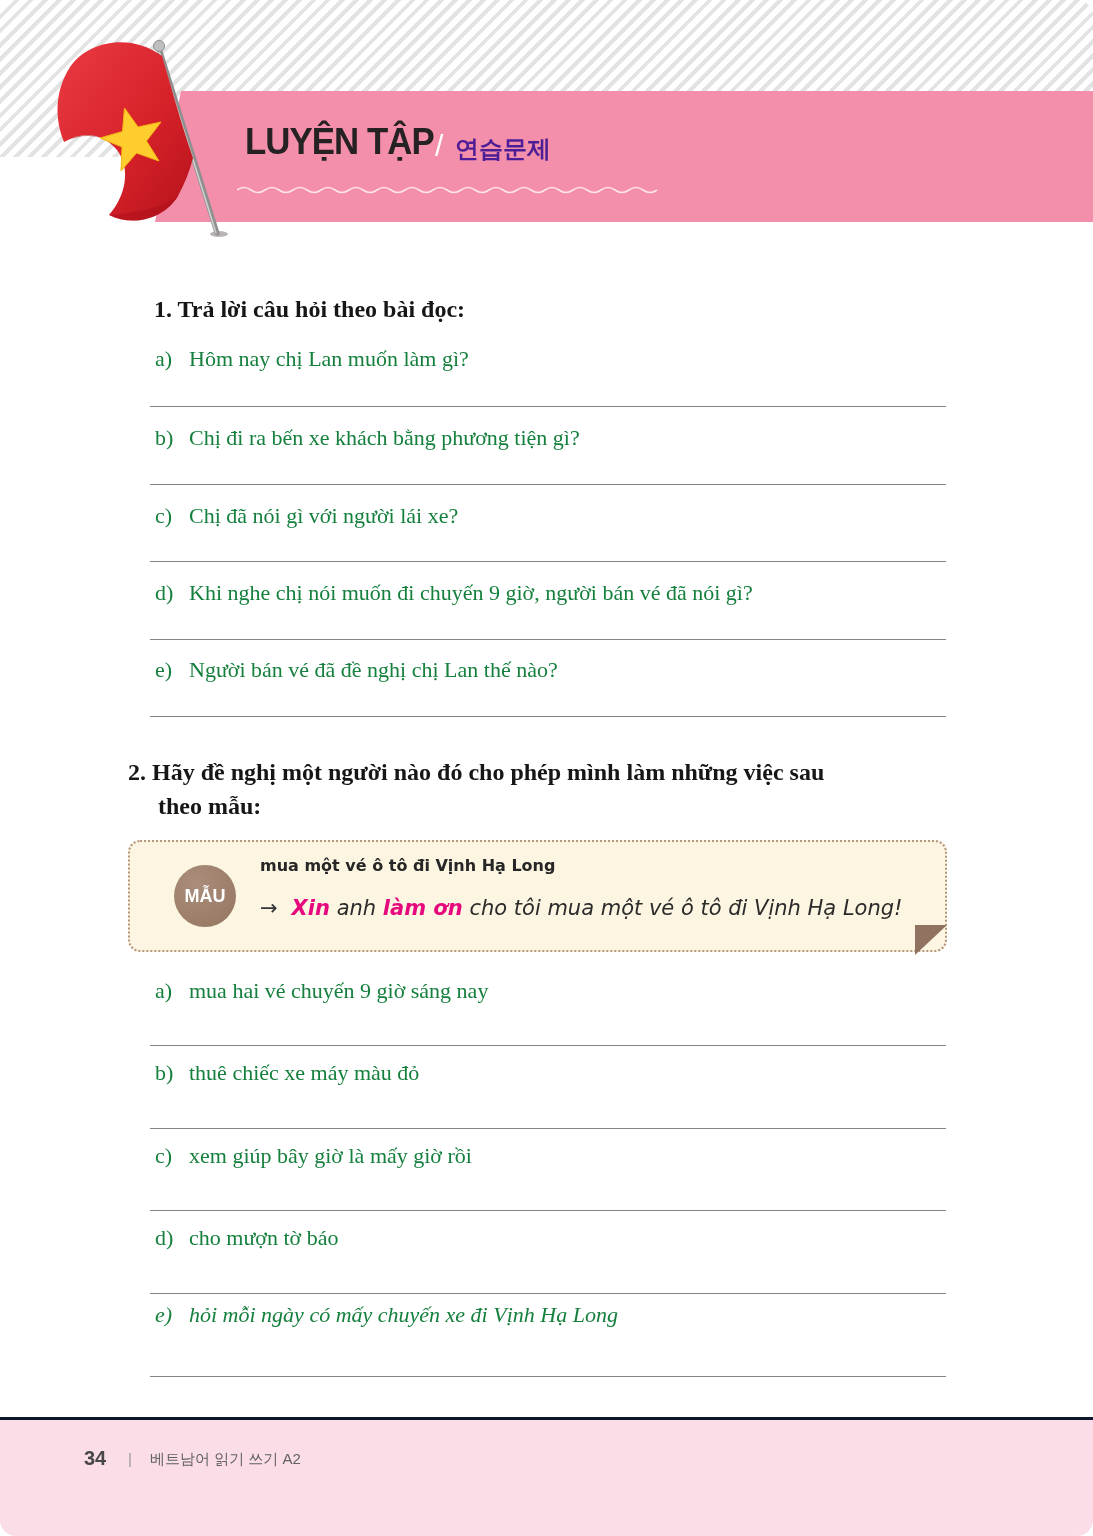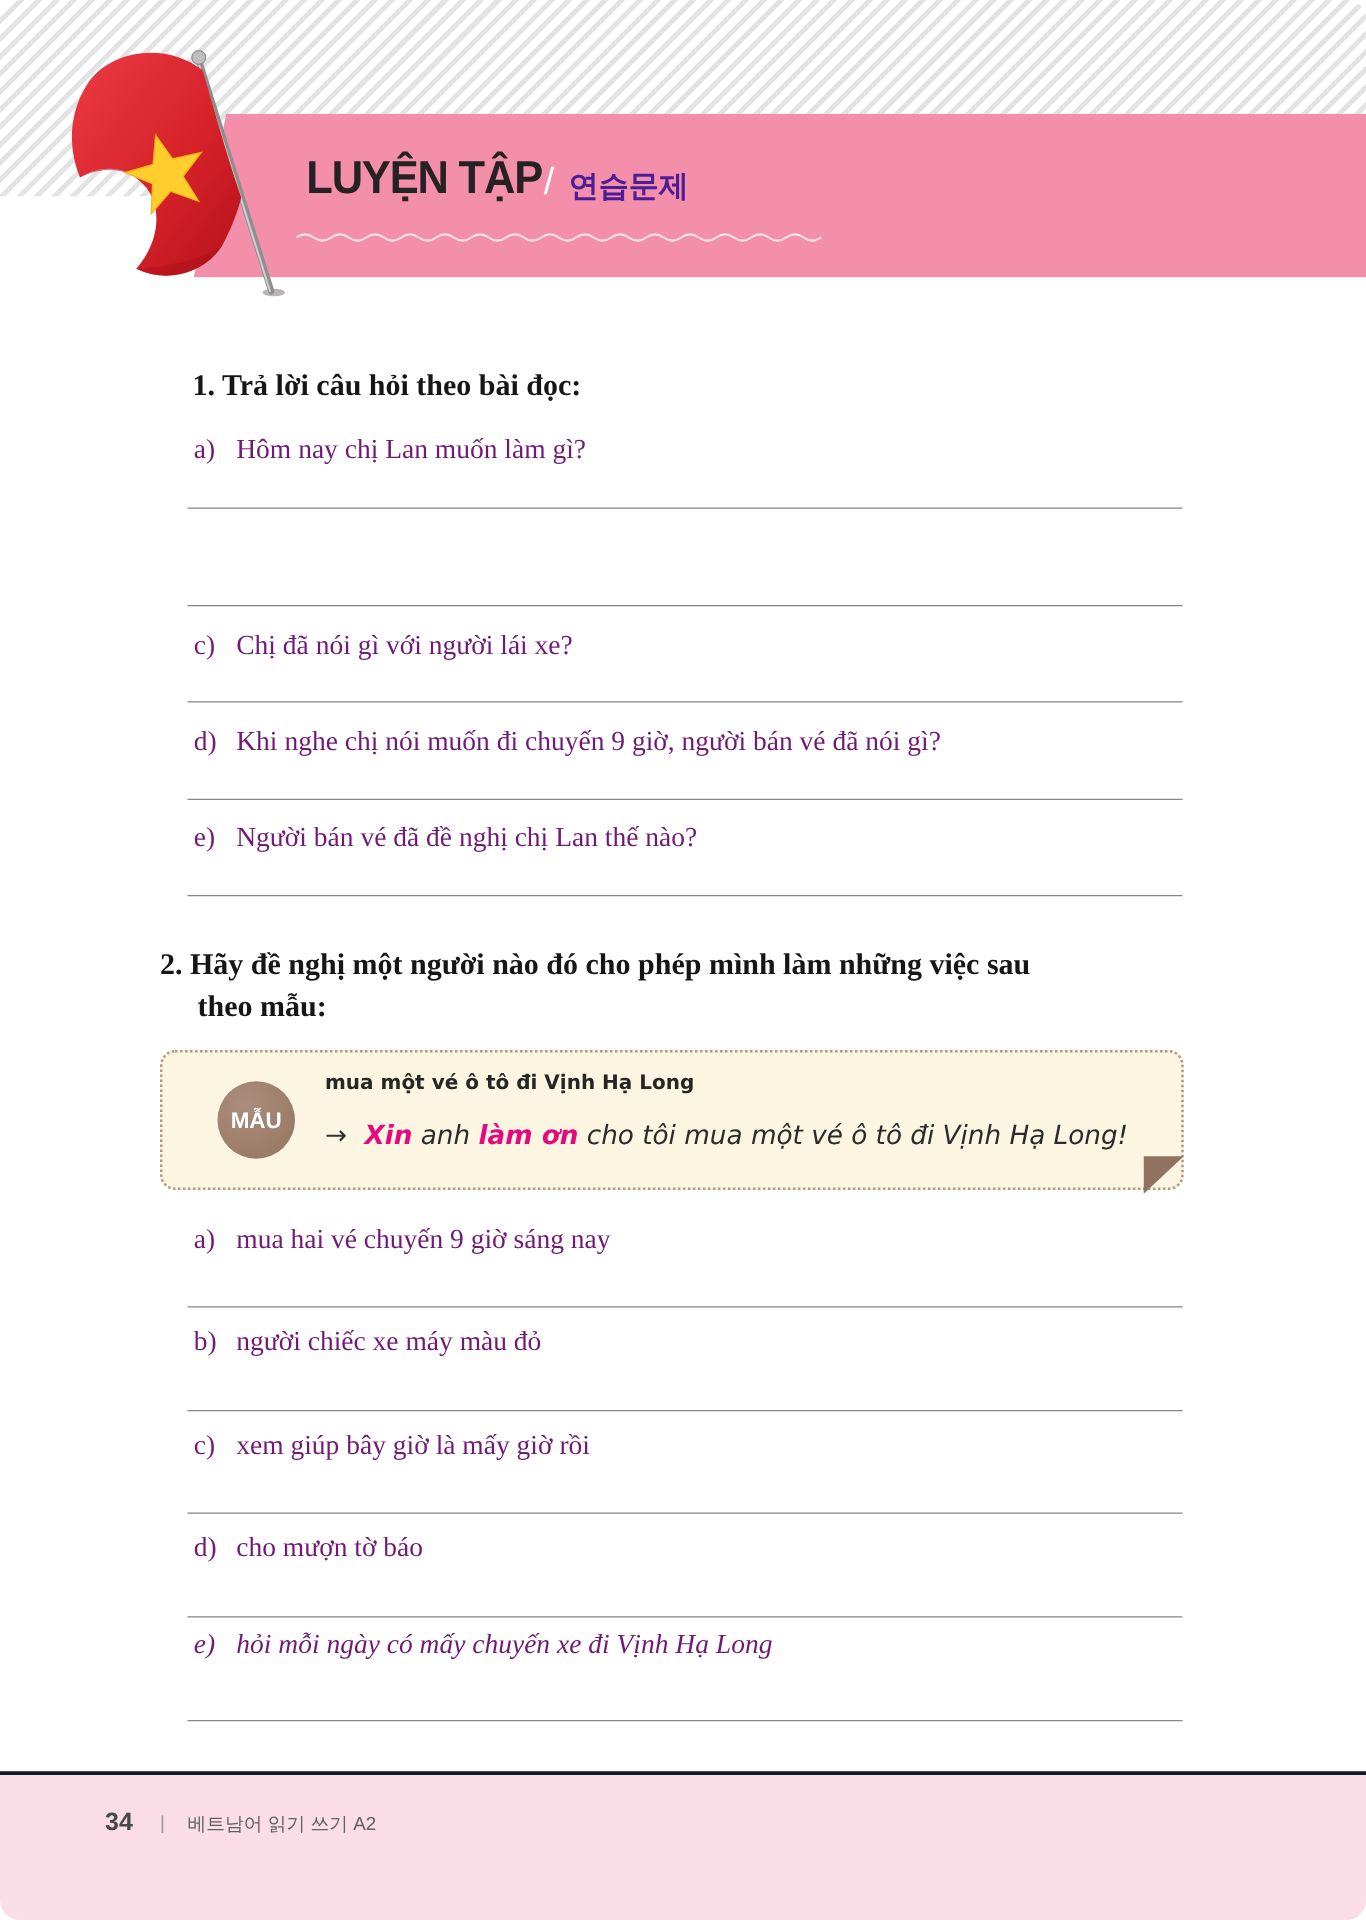--- a/index.html
+++ b/index.html
@@ -46,21 +46,21 @@
 
   
   .sec-heading{
     position:absolute;left:128px;
     font-weight:bold;font-size:24px;line-height:34px;color:#161616;
     white-space:nowrap;
   }
   .sec-heading.second-line{left:158px;}
   .q-item{
     position:absolute;left:155px;width:790px;
-    font-size:22px;line-height:30px;color:#701a75;white-space:nowrap;
+    font-size:22px;line-height:30px;color:#15803d;white-space:nowrap;
   }
   .q-item .q-label{display:inline-block;min-width:34px;}
   .answer-line{
     position:absolute;left:150px;width:796px;height:0;
     border-top:1px solid #858585;
   }
 
   
   .sample-box{
     position:absolute;left:128px;top:840px;width:815px;height:108px;
@@ -152,20 +152,23 @@
     <polygon points="124.5,108 138,127 161,122 146.5,141 159,161 136.5,153 121,171 122,147 100,138 122.5,131.5" fill="#ffcd2e" stroke="#f4b814" stroke-width="1"></polygon>
   </svg>
 
   <div class="sec-heading" style="top:292px;margin-left:26px;">1. Trả lời câu hỏi theo bài đọc:</div>
 
   <div class="q-item" style="top:344px;">
     <span class="q-label">a)</span><span>Hôm nay chị Lan muốn làm gì?</span>
   </div>
   <div class="answer-line" style="top:406px;"></div>
 
+  <div class="q-item" style="top:423px;">
+    <span class="q-label">b)</span><span>Chị đi ra bến xe khách bằng phương tiện gì?</span>
+  </div>
   <div class="answer-line" style="top:484px;"></div>
 
   <div class="q-item" style="top:501px;">
     <span class="q-label">c)</span><span>Chị đã nói gì với người lái xe?</span>
   </div>
   <div class="answer-line" style="top:561px;"></div>
 
   <div class="q-item" style="top:578px;">
     <span class="q-label">d)</span><span>Khi nghe chị nói muốn đi chuyến 9 giờ, người bán vé đã nói gì?</span>
   </div>
@@ -187,21 +190,21 @@
     </div>
     <div class="fold-corner"></div>
   </div>
 
   <div class="q-item" style="top:976px;">
     <span class="q-label">a)</span><span>mua hai vé chuyến 9 giờ sáng nay</span>
   </div>
   <div class="answer-line" style="top:1045px;"></div>
 
   <div class="q-item" style="top:1058px;">
-    <span class="q-label">b)</span><span>người chiếc xe máy màu đỏ</span>
+    <span class="q-label">b)</span><span>thuê chiếc xe máy màu đỏ</span>
   </div>
   <div class="answer-line" style="top:1128px;"></div>
 
   <div class="q-item" style="top:1141px;">
     <span class="q-label">c)</span><span>xem giúp bây giờ là mấy giờ rồi</span>
   </div>
   <div class="answer-line" style="top:1210px;"></div>
 
   <div class="q-item" style="top:1223px;">
     <span class="q-label">d)</span><span>cho mượn tờ báo</span>

